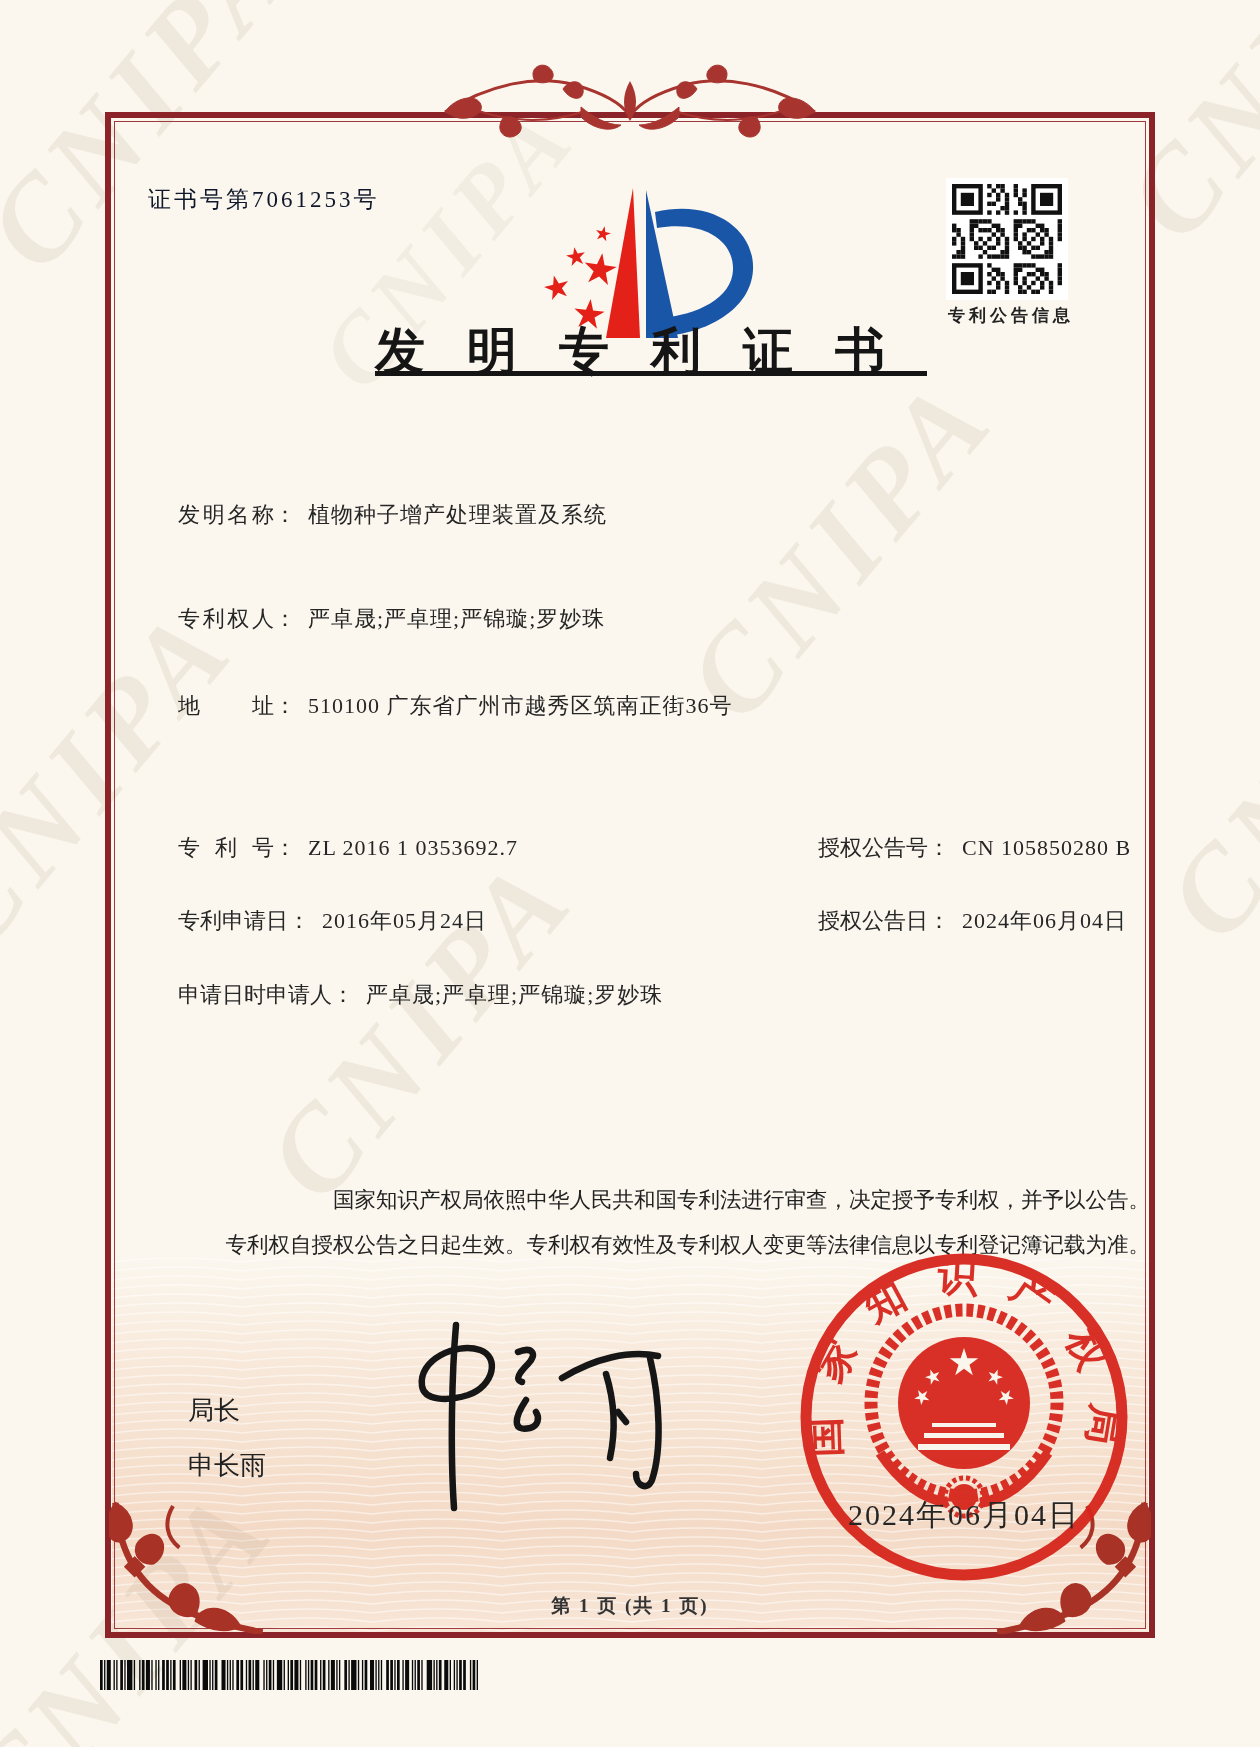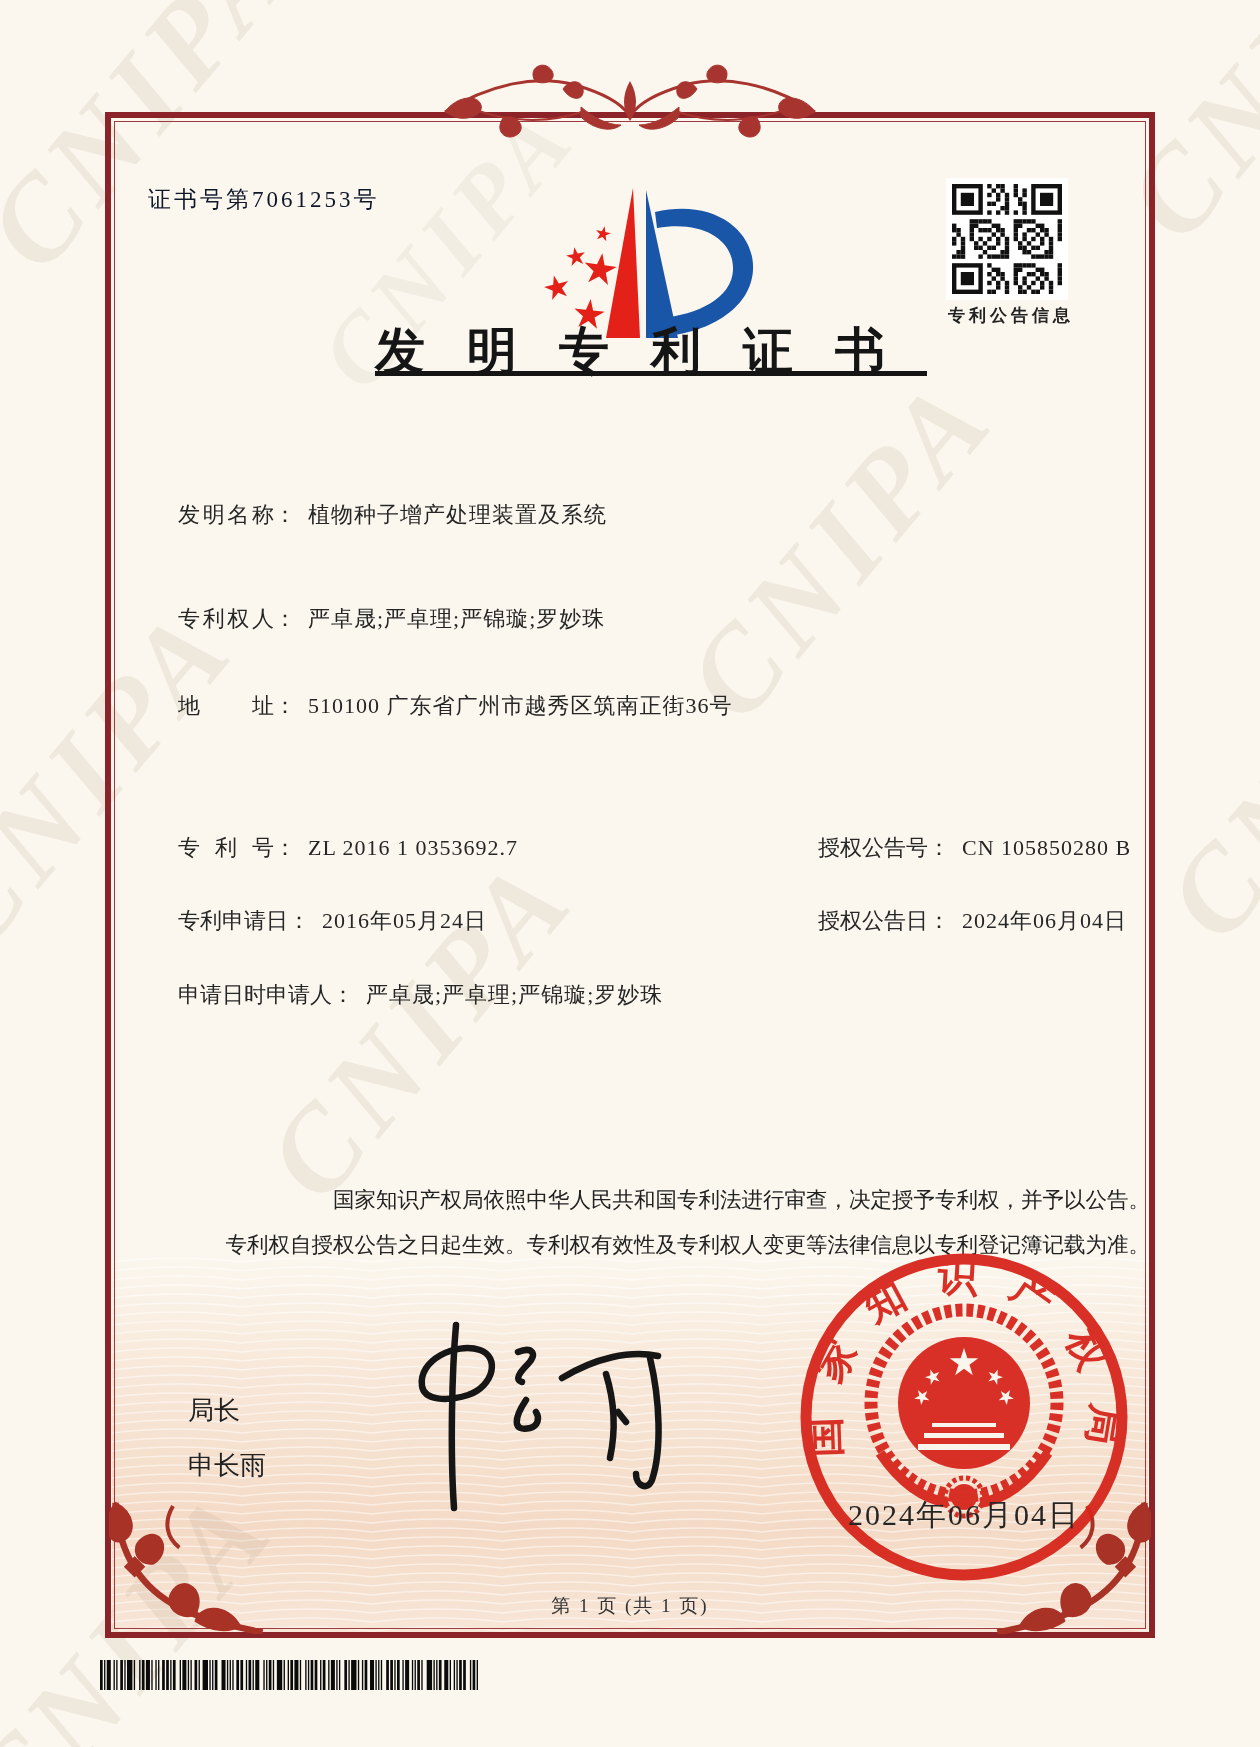--- a/index.html
+++ b/index.html
@@ -28,21 +28,21 @@
   .row .jl{display:inline-block;width:96px;text-align:justify;text-align-last:justify;vertical-align:baseline;}
   .row .val{margin-left:12px;letter-spacing:1px;margin-top:28px;}
   .col2{position:absolute;left:640px;top:0;}
   
   .legal{position:absolute;left:110px;top:1178px;width:1040px;text-align:right;font-size:21.5px;line-height:45px;color:#222;}
   
   .signer{position:absolute;left:188px;top:1383px;font-family:"Liberation Sans","DejaVu Sans",sans-serif;
           font-size:26px;color:#222;line-height:55px;}
   .sig-svg{position:absolute;left:410px;top:1300px;}
   .seal-svg{position:absolute;left:792px;top:1245px;opacity:.95;}
-  .page-no{position:absolute;left:0;right:0;top:1593px;text-align:center;font-size:19px;color:#333;letter-spacing:2px;}
+  .page-no{position:absolute;left:0;right:0;top:1593px;text-align:center;font-size:19px;color:#333;letter-spacing:2px;font-weight:bold;}
   .barcode{position:absolute;left:100px;top:1660px;}
   .flourish{position:absolute;}
 </style>
 </head>
 <body>
 
 <div class="page">
 
   <div class="tint"></div>
   <svg class="waves" id="waves" width="1036" height="376">

